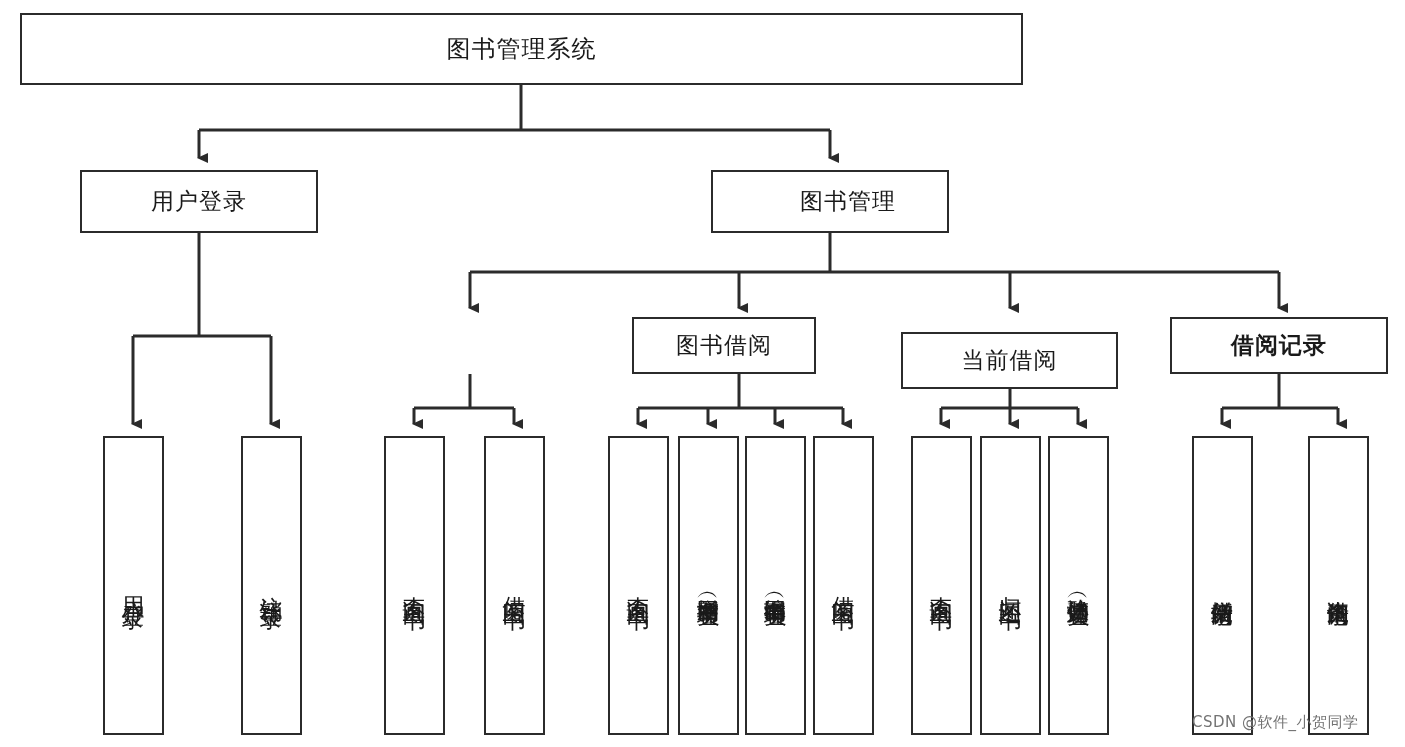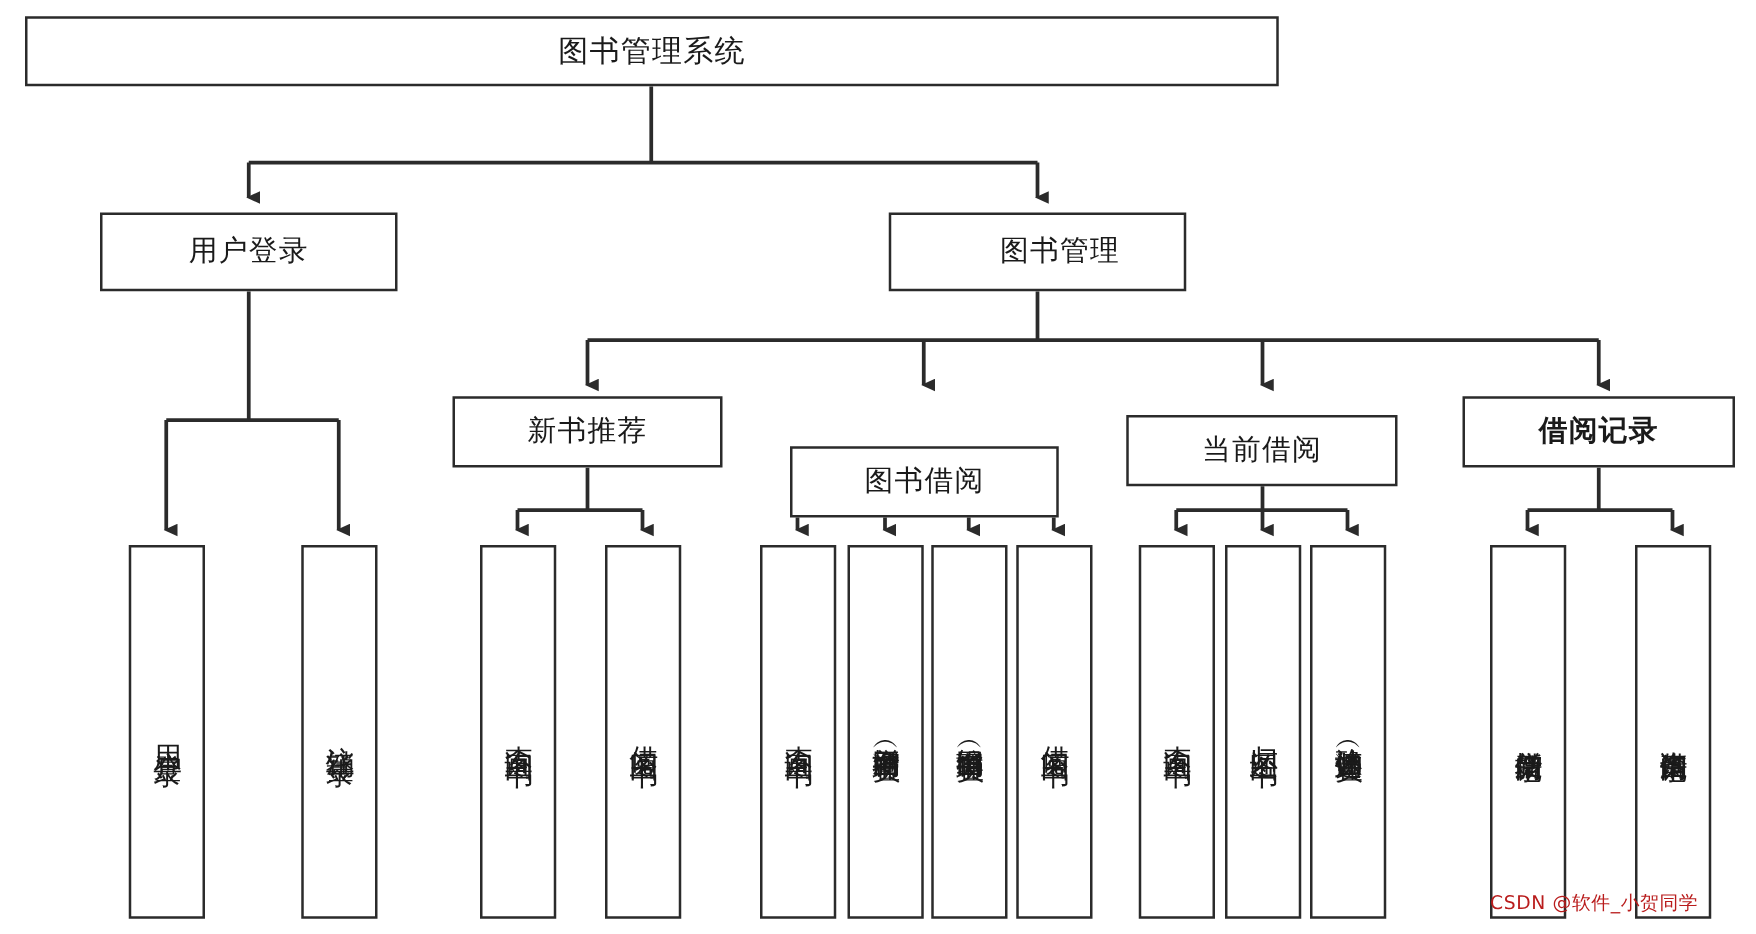--- a/index.html
+++ b/index.html
@@ -52,21 +52,21 @@
   .node.v.tight {
     letter-spacing: 1px;
     font-size: 22px;
   }
   .node.root {
     font-size: 24px;
   }
   .watermark {
     position: absolute;
     font-size: 15px;
-    color: #b91c1c;
+    color: #737373;
     letter-spacing: 0.5px;
     white-space: nowrap;
   }
 </style>
 </head>
 <body>
 
 <div id="canvas">
 
   <svg class="wires" viewBox="0 0 1405 747">
@@ -112,35 +112,32 @@
       <path d="M1010,408 L1010,424" marker-end="url(#arrow)"></path>
       <path d="M1078,408 L1078,424" marker-end="url(#arrow)"></path>
 
       <path d="M1279,374 L1279,408"></path>
       <path d="M1222,408 L1338,408"></path>
       <path d="M1222,408 L1222,424" marker-end="url(#arrow)"></path>
       <path d="M1338,408 L1338,424" marker-end="url(#arrow)"></path>
     </g>
   </svg>
 
-  <div class="node h root" style="left:20px; top:13px; width:1003px; height:56px;">
+  <div class="node h root" style="left:20px; top:13px; width:1003px; height:72px;">
     <span>图书管理系统</span>
   </div>
 
   <div class="node h" style="left:80px; top:170px; width:238px; height:63px;">
     <span>用户登录</span>
   </div>
   <div class="node h" style="left:711px; top:170px; width:238px; height:63px;padding-left:36px;">
     <span>图书管理</span>
   </div>
 
-  <div class="node h" style="left:362px; top:317px; width:216px; height:57px;">
-    <span>新书推荐</span>
-  </div>
-  <div class="node h" style="left:632px; top:317px; width:215px; height:57px;margin-top:40px;">
+  <div class="node h" style="left:632px; top:317px; width:184px; height:57px;">
     <span>图书借阅</span>
   </div>
   <div class="node h" style="left:901px; top:317px; width:217px; height:57px;margin-top:15px;">
     <span>当前借阅</span>
   </div>
   <div class="node h" style="left:1170px; top:317px; width:218px; height:57px;font-weight:bold;">
     <span>借阅记录</span>
   </div>
 
   <div class="node v" style="left:103px; top:436px; width:61px; height:299px;">

